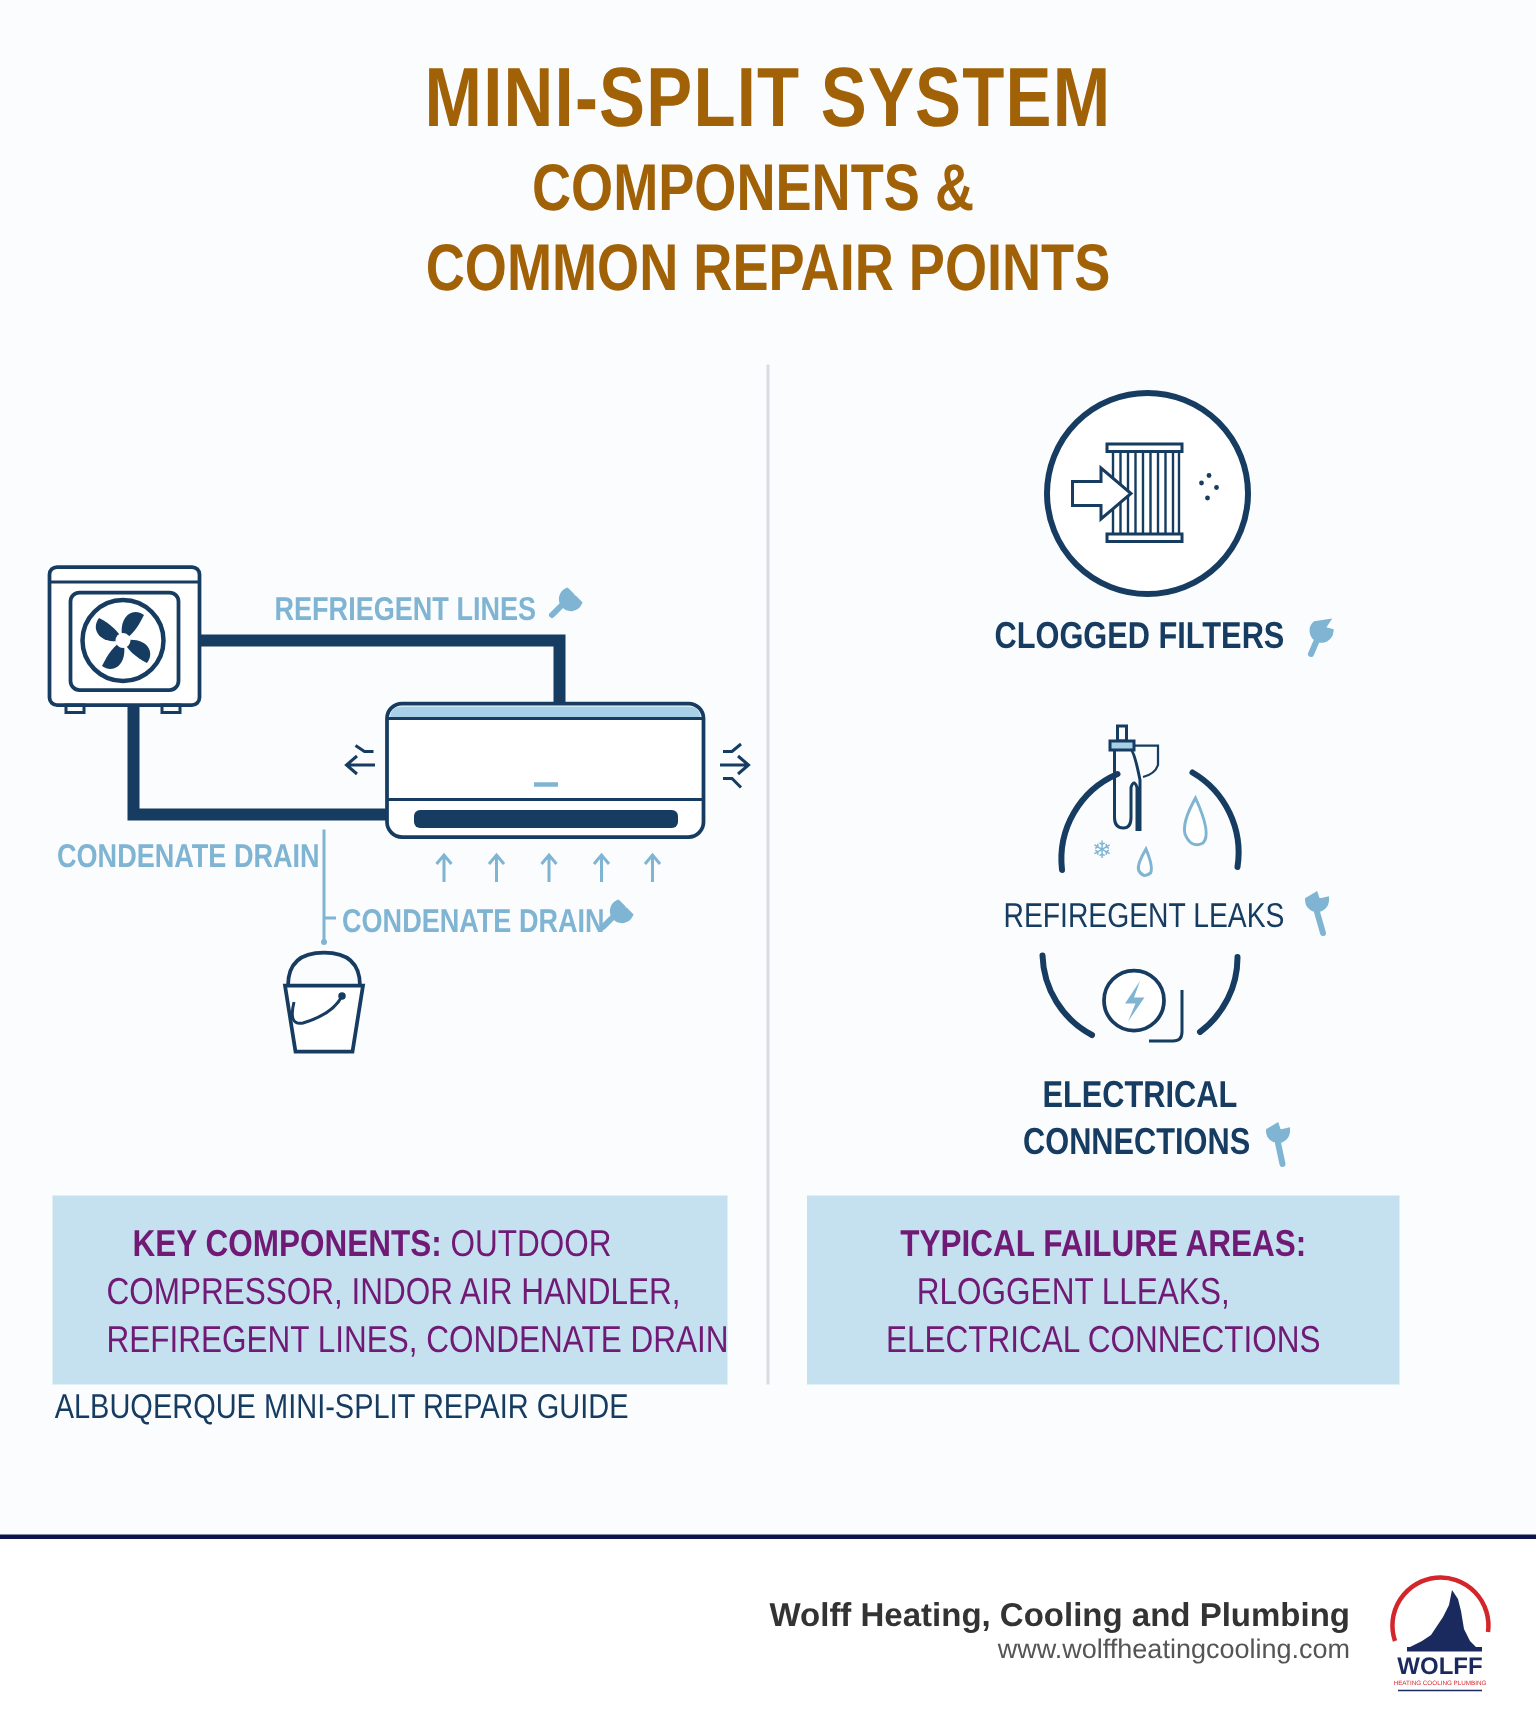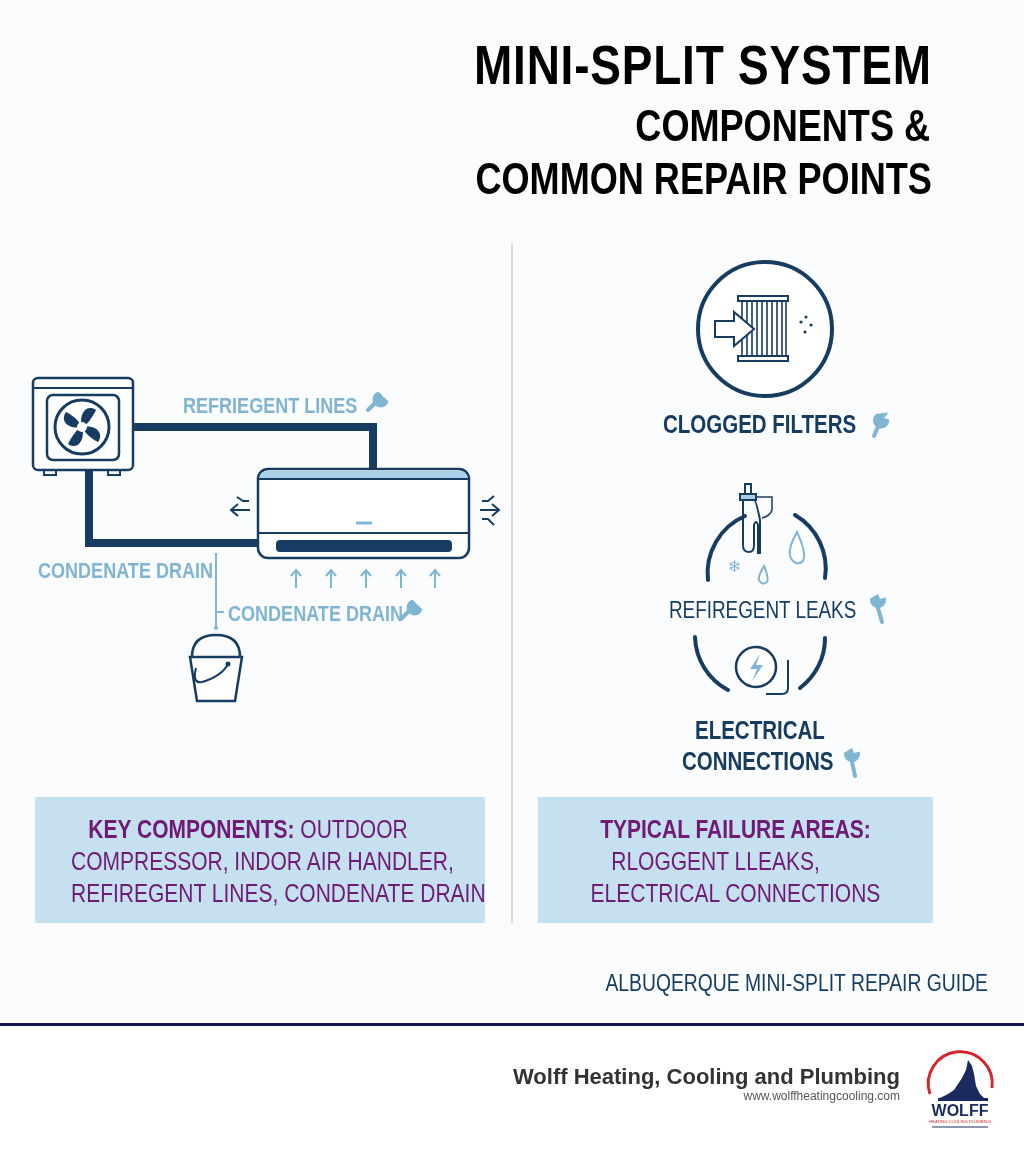--- a/index.html
+++ b/index.html
@@ -1,43 +1,43 @@
 <!DOCTYPE html>
 <html><head>
 <meta charset="utf-8">
 <style>
   * { margin: 0; padding: 0; box-sizing: border-box; }
   html, body { width: 1024px; height: 1154px; background: #fbfcfd; overflow: hidden; }
   body { position: relative; font-family: "Liberation Sans", "DejaVu Sans", sans-serif; color: #163a5c; }
 
-  .title-block { position: absolute; left: 0; top: 30px; width: 1024px; text-align: right; font-family: "Liberation Sans", sans-serif; font-weight: bold; color: #000000; }
+  .title-block { position: absolute; left: 0; top: 30px; width: 1024px; text-align: center; font-family: "Liberation Sans", sans-serif; font-weight: bold; color: #a16207; }
   .title-1 { font-size: 56px; letter-spacing: 1px; transform: scaleX(0.82); line-height: 70px; }
   .title-2 { font-size: 44px; transform: scaleX(0.82); line-height: 52px; margin-left: -20px; }
   .title-3 { font-size: 44px; transform: scaleX(0.82); line-height: 54px; }
 
   .divider-v { position: absolute; left: 511px; top: 243px; width: 2px; height: 680px; background: #d8dde3; }
 
   .diagram-svg { position: absolute; left: 0; top: 240px; }
 
   .label { position: absolute; font-weight: bold; white-space: nowrap; transform-origin: left center; }
   .lbl-light { color: #7fb4d3; font-size: 22px; transform: scaleX(0.82); }
   .lbl-dark { color: #173c61; font-size: 25px; transform: scaleX(0.82); }
 
   .info-box { position: absolute; top: 797px; height: 126px; background: #c5e0ee; text-align: center; color: #701a75; font-size: 25px; line-height: 32px; padding-top: 16px; }
   .info-box .line { display: block; transform: scaleX(0.84); white-space: nowrap; }
   .info-box b { font-weight: bold; }
 
-  .guide-caption { position: absolute; left: 0; top: 970px; width: 1024px; text-align: right; font-size: 23px; color: #173c61; }
+  .guide-caption { position: absolute; left: 0; top: 924px; width: 1024px; text-align: left; font-size: 23px; color: #173c61; }
   .guide-caption span { display: inline-block; transform: scaleX(0.84); }
 
   .bottom-rule { position: absolute; left: 0; top: 1023px; width: 1024px; height: 3px; background: #0d1450; }
 
   .footer { position: absolute; left: 0; top: 1026px; width: 1024px; height: 128px; background: #ffffff; }
   .company-name { position: absolute; right: 124px; top: 38px; font-size: 22px; font-weight: bold; color: #333333; text-align: right; white-space: nowrap; }
-  .company-url { position: absolute; right: 124px; top: 63px; font-size: 12px; color: #555555; text-align: right; white-space: nowrap; }
+  .company-url { position: absolute; right: 124px; top: 63px; font-size: 18px; color: #555555; text-align: right; white-space: nowrap; }
   .logo { position: absolute; left: 918px; top: 22px; width: 84px; height: 84px; }
 </style>
 </head>
 <body>
 
 <div class="title-block">
   <div class="title-1">MINI-SPLIT SYSTEM</div>
   <div class="title-2">COMPONENTS &amp;</div>
   <div class="title-3">COMMON REPAIR POINTS</div>
 </div>

